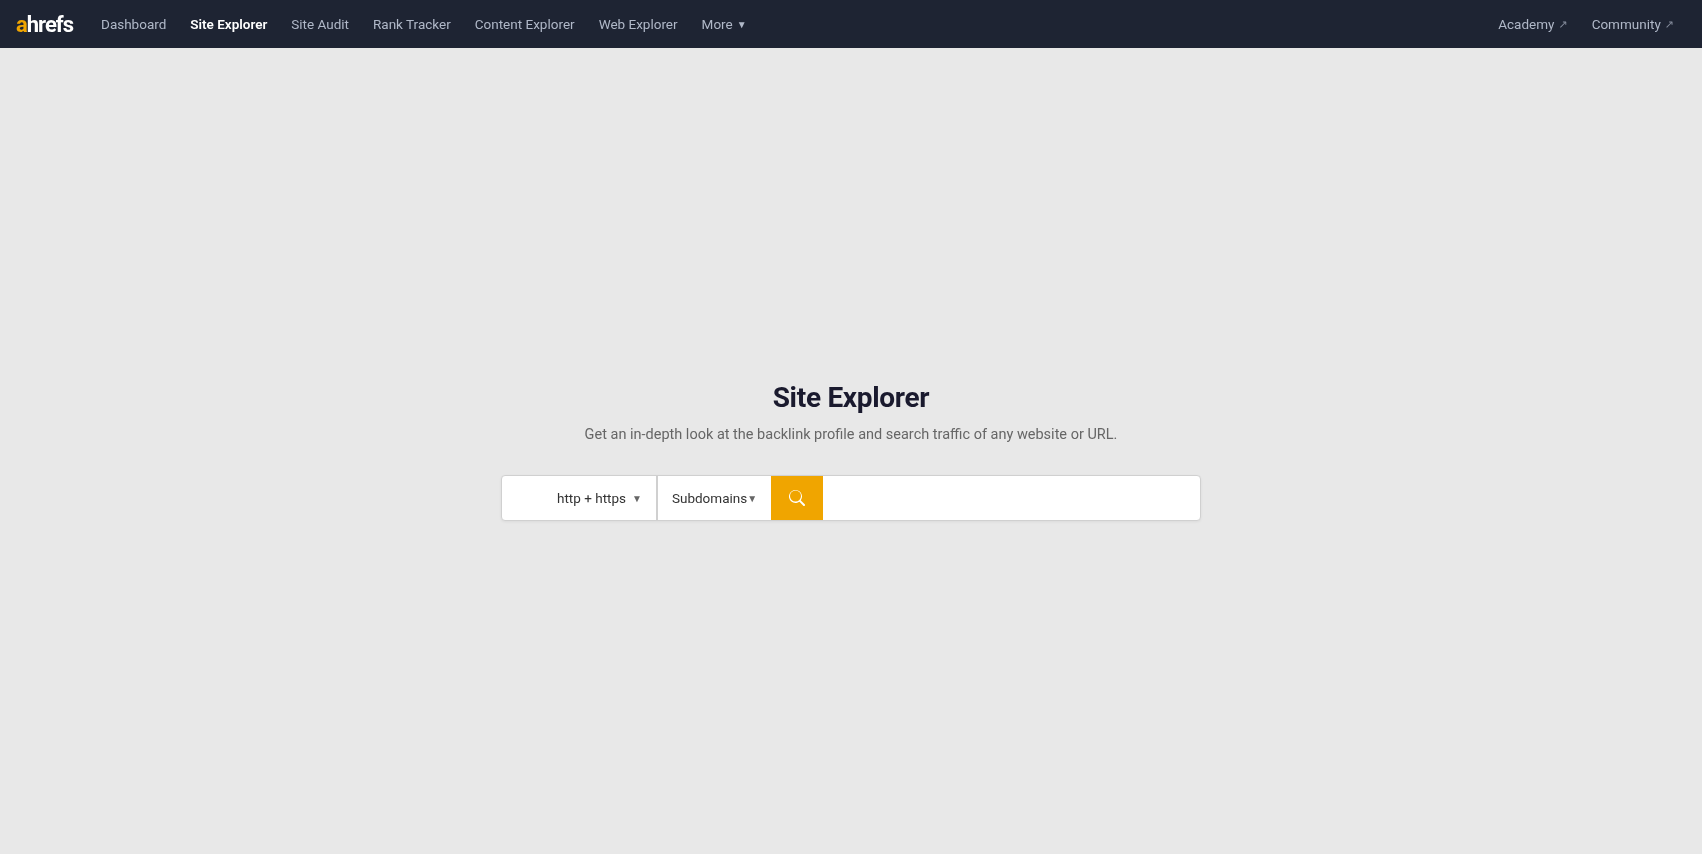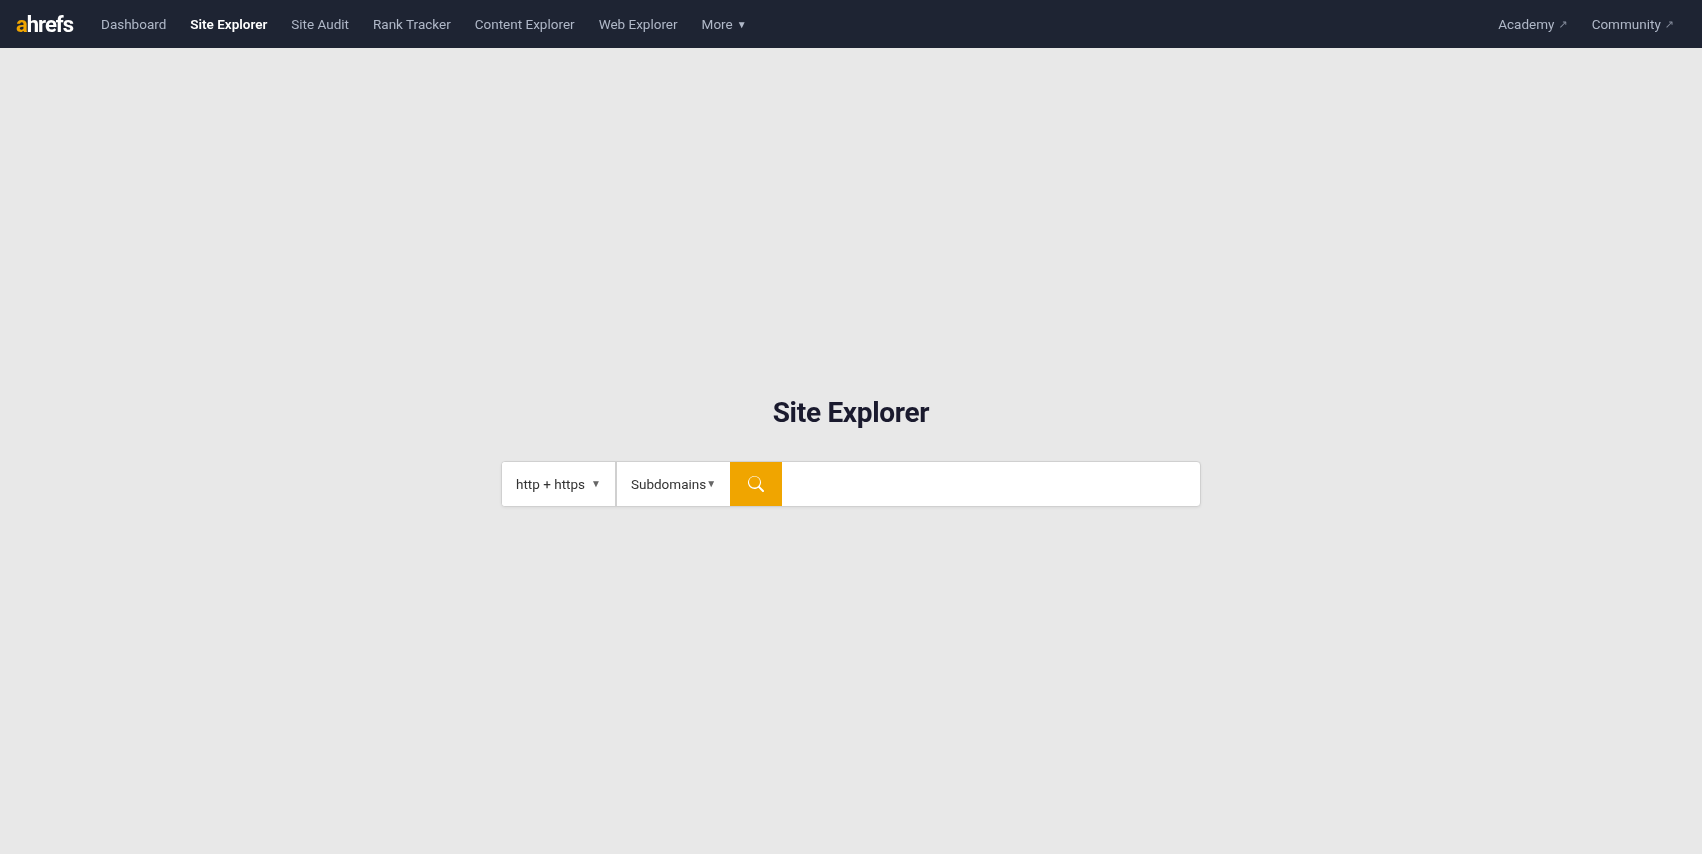--- a/index.html
+++ b/index.html
@@ -147,20 +147,21 @@
       gap: 6px;
       padding: 0 14px;
       border-right: 1px solid #d0d0d0;
       cursor: pointer;
       height: 100%;
       background: #ffffff;
       font-size: 13.5px;
       color: #333333;
       white-space: nowrap;
       user-select: none;
+      margin-left: 41px;
     }
 
     .protocol-arrow {
       font-size: 10px;
       color: #666;
     }
 
     .search-input {
       flex: 1;
       border: none;
@@ -240,20 +241,21 @@
       <span class="nav-external">
         Community <span class="external-icon">↗</span>
       </span>
     </a>
   </div>
 </nav>
 
 <main class="main-content">
   <div class="hero-section">
     <h1 class="hero-title">Site Explorer</h1>
+    <p class="hero-subtitle">Get an in-depth look at the backlink profile and search traffic of any website or URL.</p>
   </div>
 
   <div class="search-bar">
 
     <div class="protocol-select">
       <span>http + https</span>
       <span class="protocol-arrow">▼</span>
     </div>
 
 

